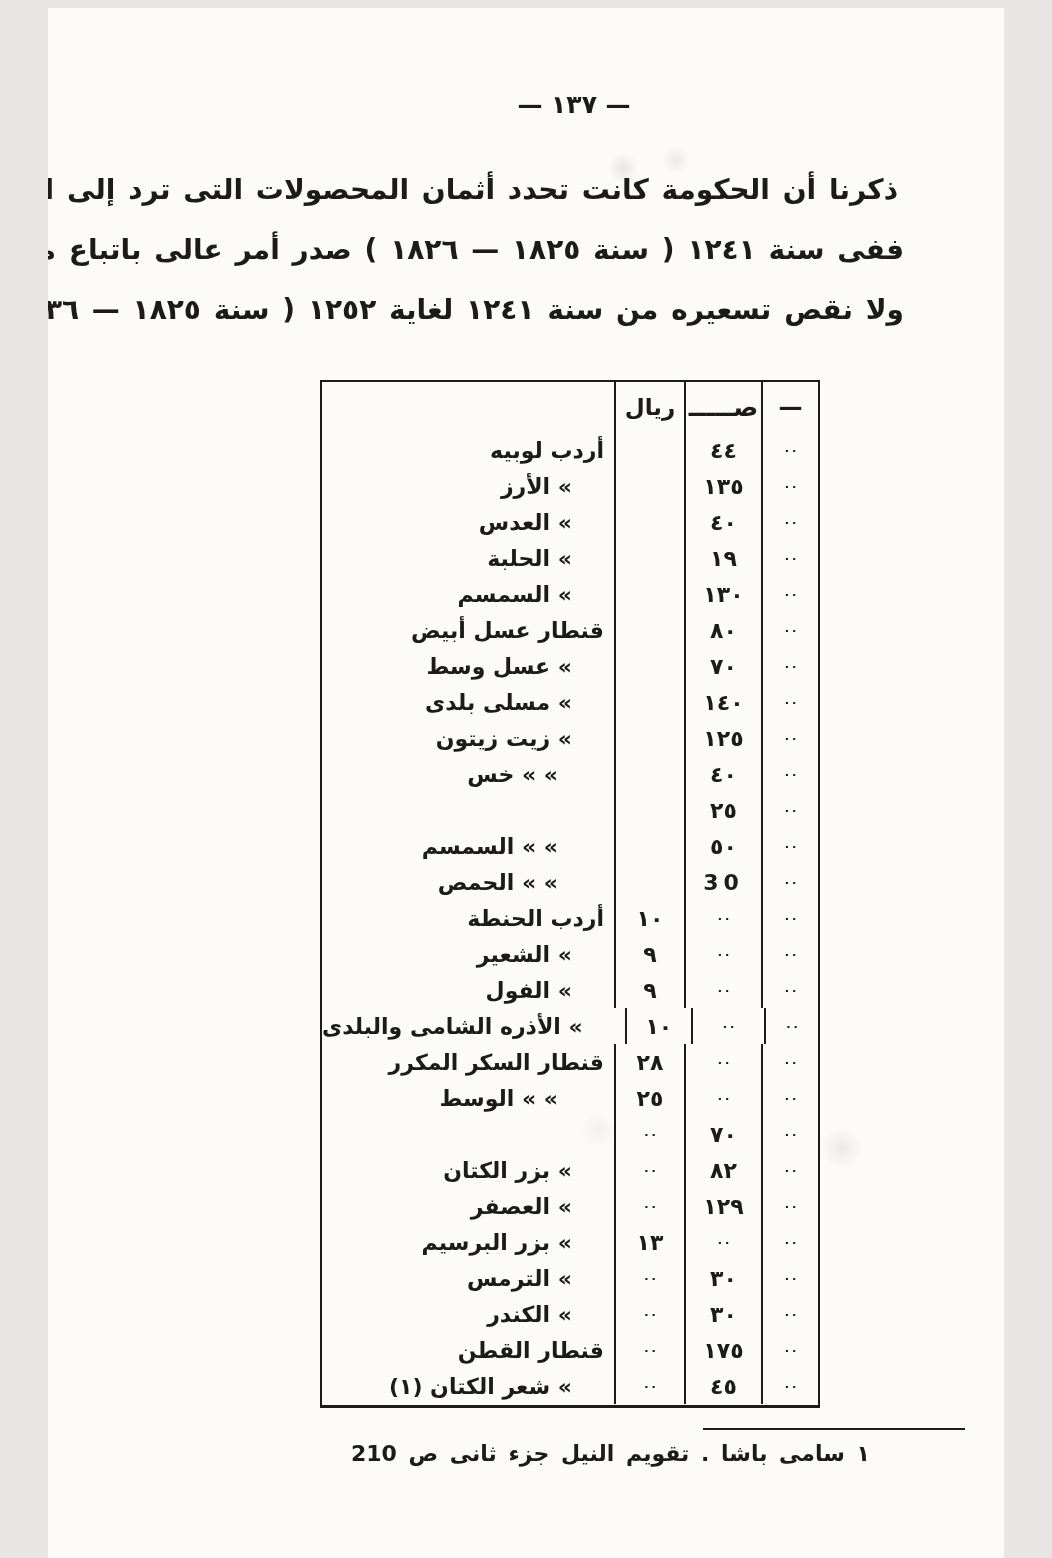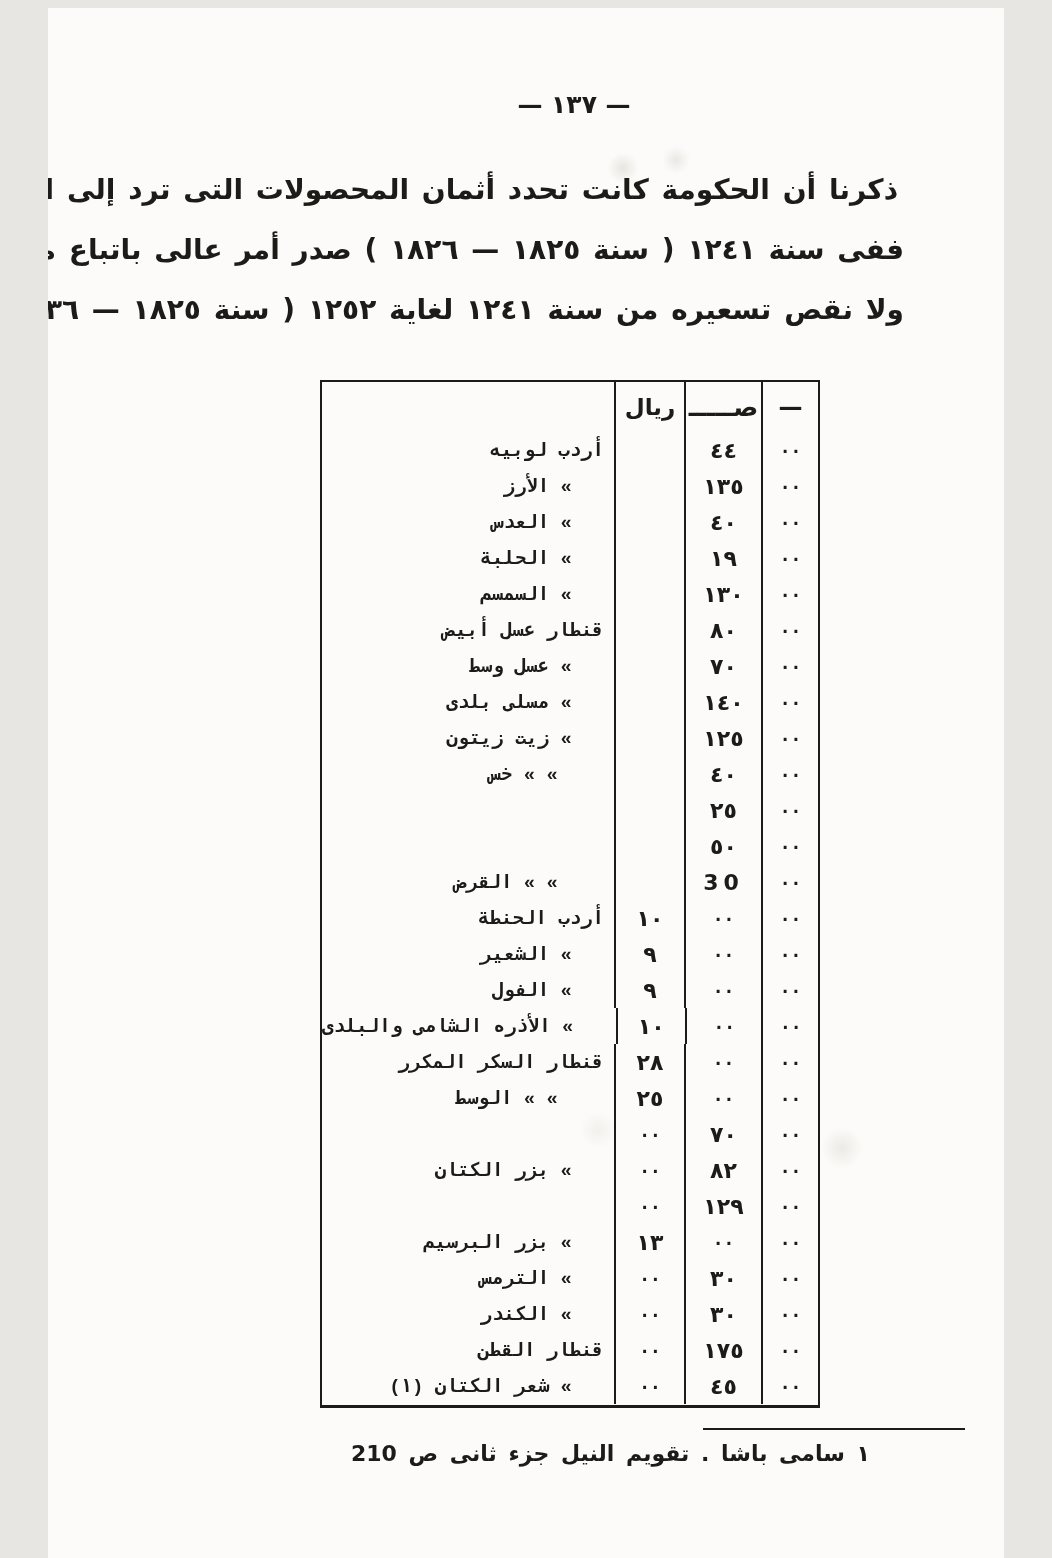--- a/index.html
+++ b/index.html
@@ -58,26 +58,25 @@
     font-weight:700;
     overflow:visible;
   }
   .cell.c-dash{width:57px;border-left:2px solid var(--ink);}
   .cell.c-qirsh{width:77px;border-left:2px solid var(--ink);}
   .cell.c-riyal{width:70px;border-left:2px solid var(--ink);}
   .cell.c-name{
     flex:1;
     justify-content:flex-start; 
     padding-inline-start:10px;
-    font-size:19px;
+    font-size:22px;
     white-space:nowrap;
-    font-family:Liberation Mono, monospace;
   }
   .cell.num{font-size:22px;letter-spacing:5px;}
-  .cell.num.zeros{letter-spacing:13px;font-size:20px;font-family:Liberation Serif, serif;}
+  .cell.num.zeros{letter-spacing:13px;font-size:12px;}
   .thead .c-qirsh{font-size:26px;}
   .thead .c-dash{font-size:24px;}
   .thead .c-riyal{font-size:23px;letter-spacing:0;}
   .c-name.d1{padding-inline-start:42px;}
   .c-name.d2{padding-inline-start:56px;}
   
   .footnote-rule{
     position:absolute;top:1420px;left:655px;width:262px;height:0;
     border-top:2.5px solid var(--ink);
   }
@@ -171,26 +170,27 @@
         </div>
         <div class="trow">
           <div class="cell c-dash num zeros">٠٠</div>
           <div class="cell c-qirsh num">٢٥</div>
           <div class="cell c-riyal num"></div>
         </div>
         <div class="trow">
           <div class="cell c-dash num zeros">٠٠</div>
           <div class="cell c-qirsh num">٥٠</div>
           <div class="cell c-riyal num"></div>
+          <div class="cell c-name d2">» » السمسم</div>
         </div>
         <div class="trow">
           <div class="cell c-dash num zeros">٠٠</div>
           <div class="cell c-qirsh num">30</div>
           <div class="cell c-riyal num"></div>
-          <div class="cell c-name d2">» » القرض</div>
+          <div class="cell c-name d2">» » الحمص</div>
         </div>
         <div class="trow">
           <div class="cell c-dash num zeros">٠٠</div>
           <div class="cell c-qirsh num zeros">٠٠</div>
           <div class="cell c-riyal num">١٠</div>
           <div class="cell c-name">أردب الحنطة</div>
         </div>
         <div class="trow">
           <div class="cell c-dash num zeros">٠٠</div>
           <div class="cell c-qirsh num zeros">٠٠</div>
@@ -229,20 +229,21 @@
         <div class="trow">
           <div class="cell c-dash num zeros">٠٠</div>
           <div class="cell c-qirsh num">٨٢</div>
           <div class="cell c-riyal num zeros">٠٠</div>
           <div class="cell c-name d1">» بزر الكتان</div>
         </div>
         <div class="trow">
           <div class="cell c-dash num zeros">٠٠</div>
           <div class="cell c-qirsh num">١٢٩</div>
           <div class="cell c-riyal num zeros">٠٠</div>
+          <div class="cell c-name d1">» العصفر</div>
         </div>
         <div class="trow">
           <div class="cell c-dash num zeros">٠٠</div>
           <div class="cell c-qirsh num zeros">٠٠</div>
           <div class="cell c-riyal num">١٣</div>
           <div class="cell c-name d1">» بزر البرسيم</div>
         </div>
         <div class="trow">
           <div class="cell c-dash num zeros">٠٠</div>
           <div class="cell c-qirsh num">٣٠</div>

